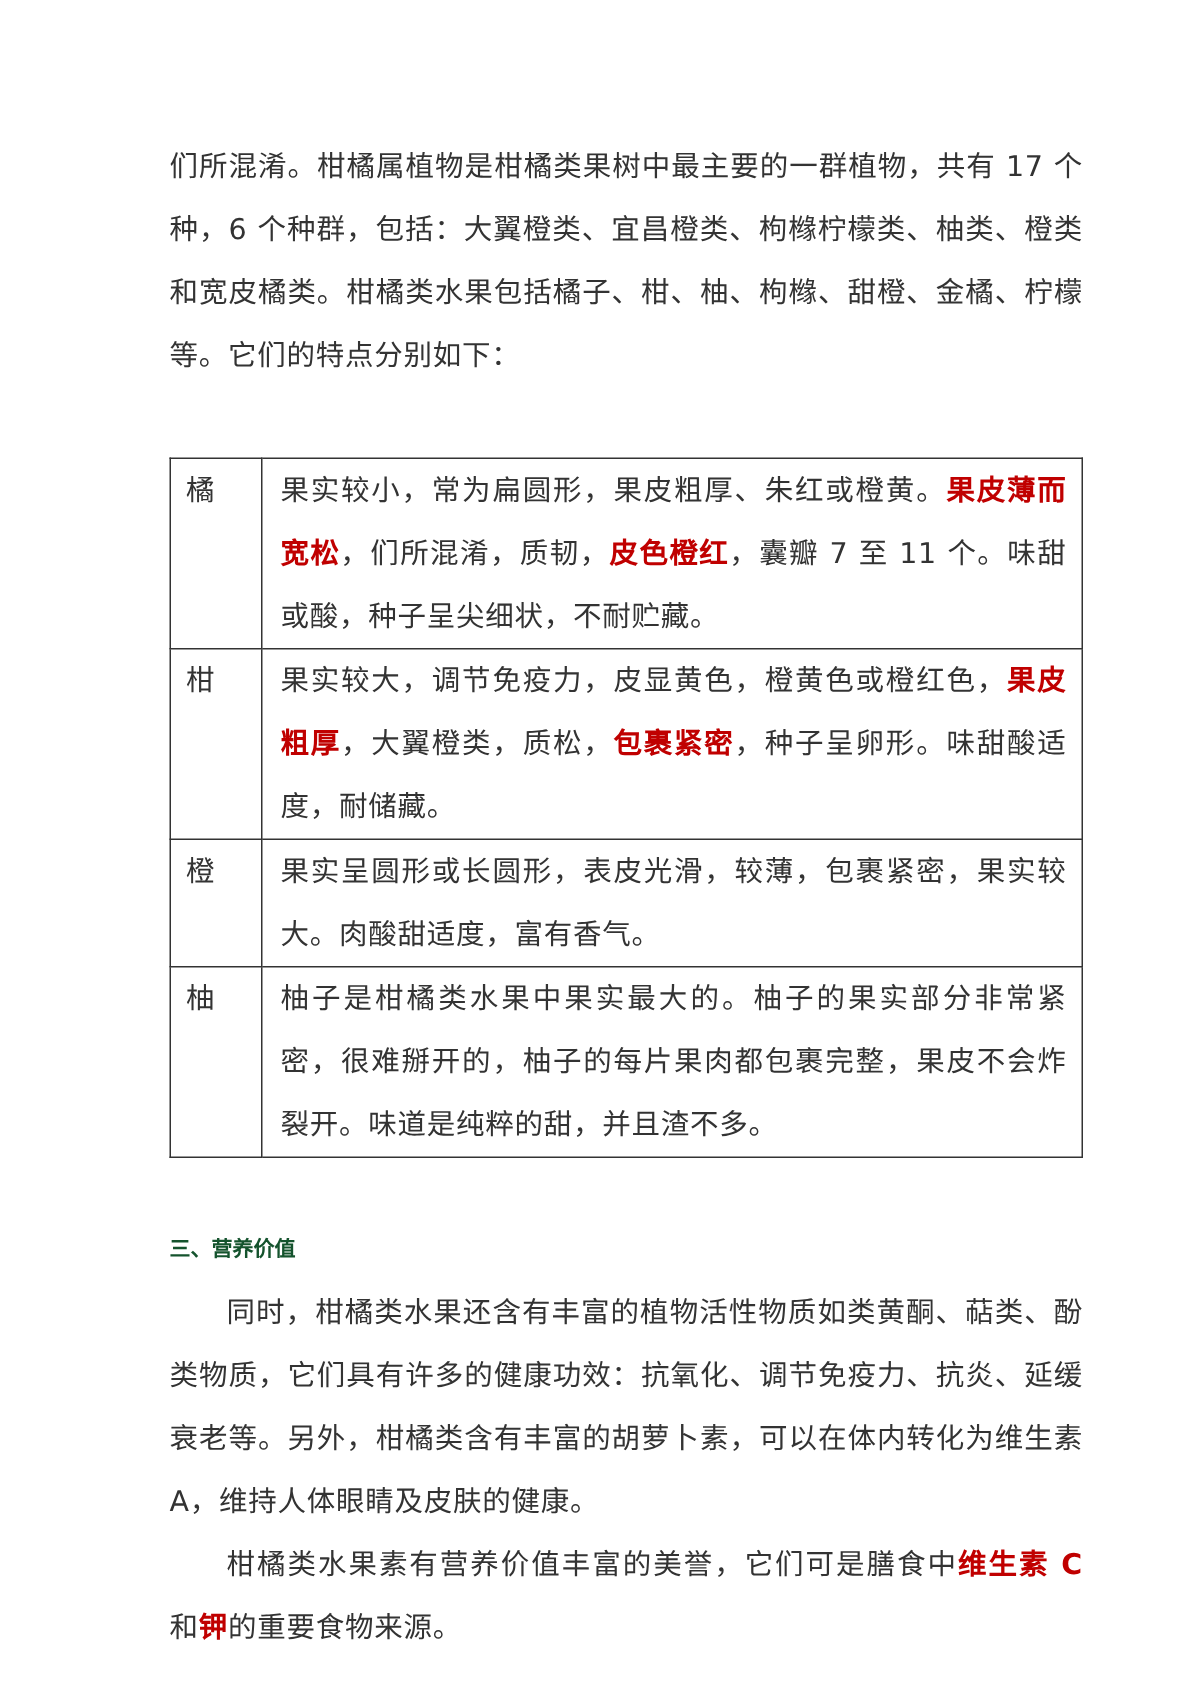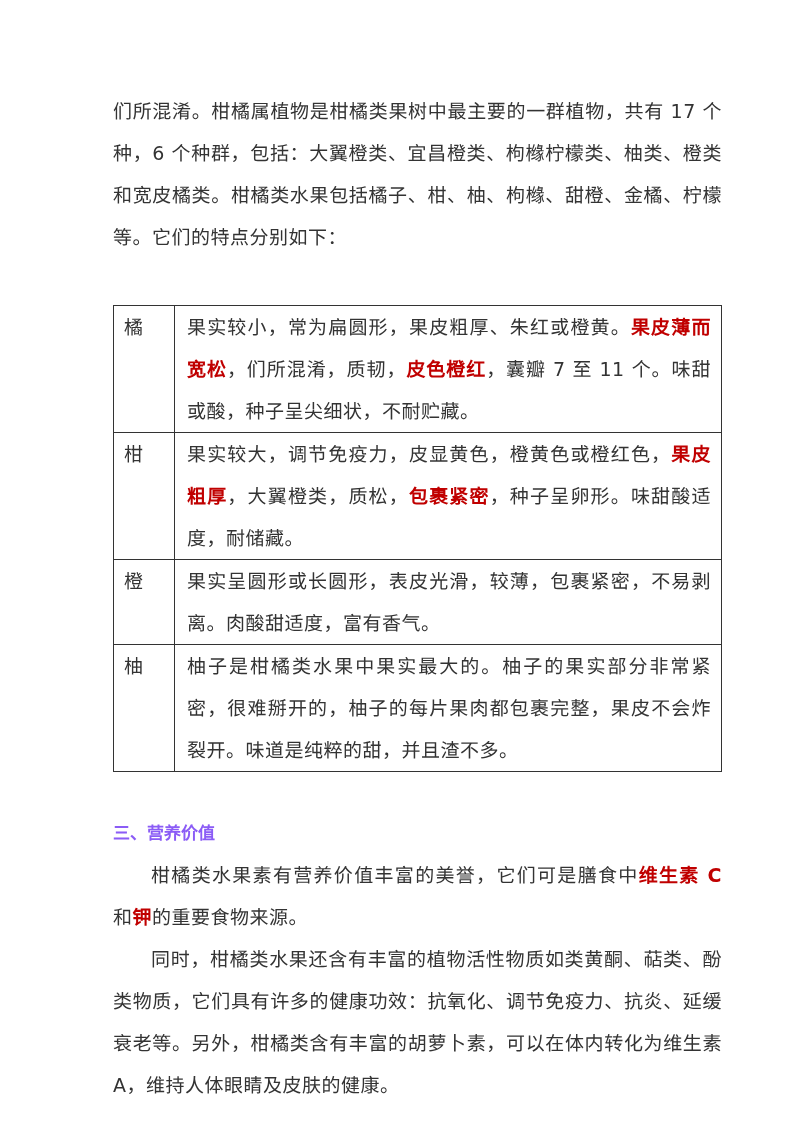--- a/index.html
+++ b/index.html
@@ -49,24 +49,24 @@
     width: 50px;
     padding: 0 0 0 10px;
   }
   td.fruit-desc {
     padding: 0 10px 0 12px;
     text-align: justify;
     letter-spacing: 0.5px;
   }
   .section-heading {
     margin: 40px 0 0 0;
-    font-size: 17px;
+    font-size: 14px;
     font-weight: bold;
     line-height: 42px;
-    color: #8b5cf6;
+    color: #14532d;
   }
   .em {
     color: #c00000;
     font-weight: bold;
   }
 </style>
 </head>
 <body>
 
 <div class="page">
@@ -78,28 +78,28 @@
         <tr>
           <td class="fruit-label">橘</td>
           <td class="fruit-desc"><span>果实较小，常为扁圆形，果皮粗厚、朱红或橙黄。</span><span class="em">果皮薄而宽松</span><span>，们所混淆，质韧，</span><span class="em">皮色橙红</span><span>，囊瓣 7 至 11 个。味甜或酸，种子呈尖细状，不耐贮藏。</span></td>
         </tr>
         <tr>
           <td class="fruit-label">柑</td>
           <td class="fruit-desc"><span>果实较大，调节免疫力，皮显黄色，橙黄色或橙红色，</span><span class="em">果皮粗厚</span><span>，大翼橙类，质松，</span><span class="em">包裹紧密</span><span>，种子呈卵形。味甜酸适度，耐储藏。</span></td>
         </tr>
         <tr>
           <td class="fruit-label">橙</td>
-          <td class="fruit-desc"><span>果实呈圆形或长圆形，表皮光滑，较薄，包裹紧密，不易剥离。肉酸甜适度，富有香气。</span></td>
+          <td class="fruit-desc"><span>果实呈圆形或长圆形，表皮光滑，较薄，包裹紧密，果实较大。肉酸甜适度，富有香气。</span></td>
         </tr>
         <tr>
           <td class="fruit-label">柚</td>
           <td class="fruit-desc"><span>柚子是柑橘类水果中果实最大的。柚子的果实部分非常紧密，很难掰开的，柚子的每片果肉都包裹完整，果皮不会炸裂开。味道是纯粹的甜，并且渣不多。</span></td>
         </tr>
       </tbody>
   </table>
 
   <h2 class="section-heading">三、营养价值</h2>
 
+  <p class="body-text indent">同时，柑橘类水果还含有丰富的植物活性物质如类黄酮、萜类、酚类物质，它们具有许多的健康功效：抗氧化、调节免疫力、抗炎、延缓衰老等。另外，柑橘类含有丰富的胡萝卜素，可以在体内转化为维生素 A，维持人体眼睛及皮肤的健康。</p>
+
   <p class="body-text indent"><span>柑橘类水果素有营养价值丰富的美誉，它们可是膳食中</span><span class="em">维生素 C</span><span> 和</span><span class="em">钾</span><span>的重要食物来源。</span></p>
-
-  <p class="body-text indent">同时，柑橘类水果还含有丰富的植物活性物质如类黄酮、萜类、酚类物质，它们具有许多的健康功效：抗氧化、调节免疫力、抗炎、延缓衰老等。另外，柑橘类含有丰富的胡萝卜素，可以在体内转化为维生素 A，维持人体眼睛及皮肤的健康。</p>
 
 </div>
 
 </body></html>

